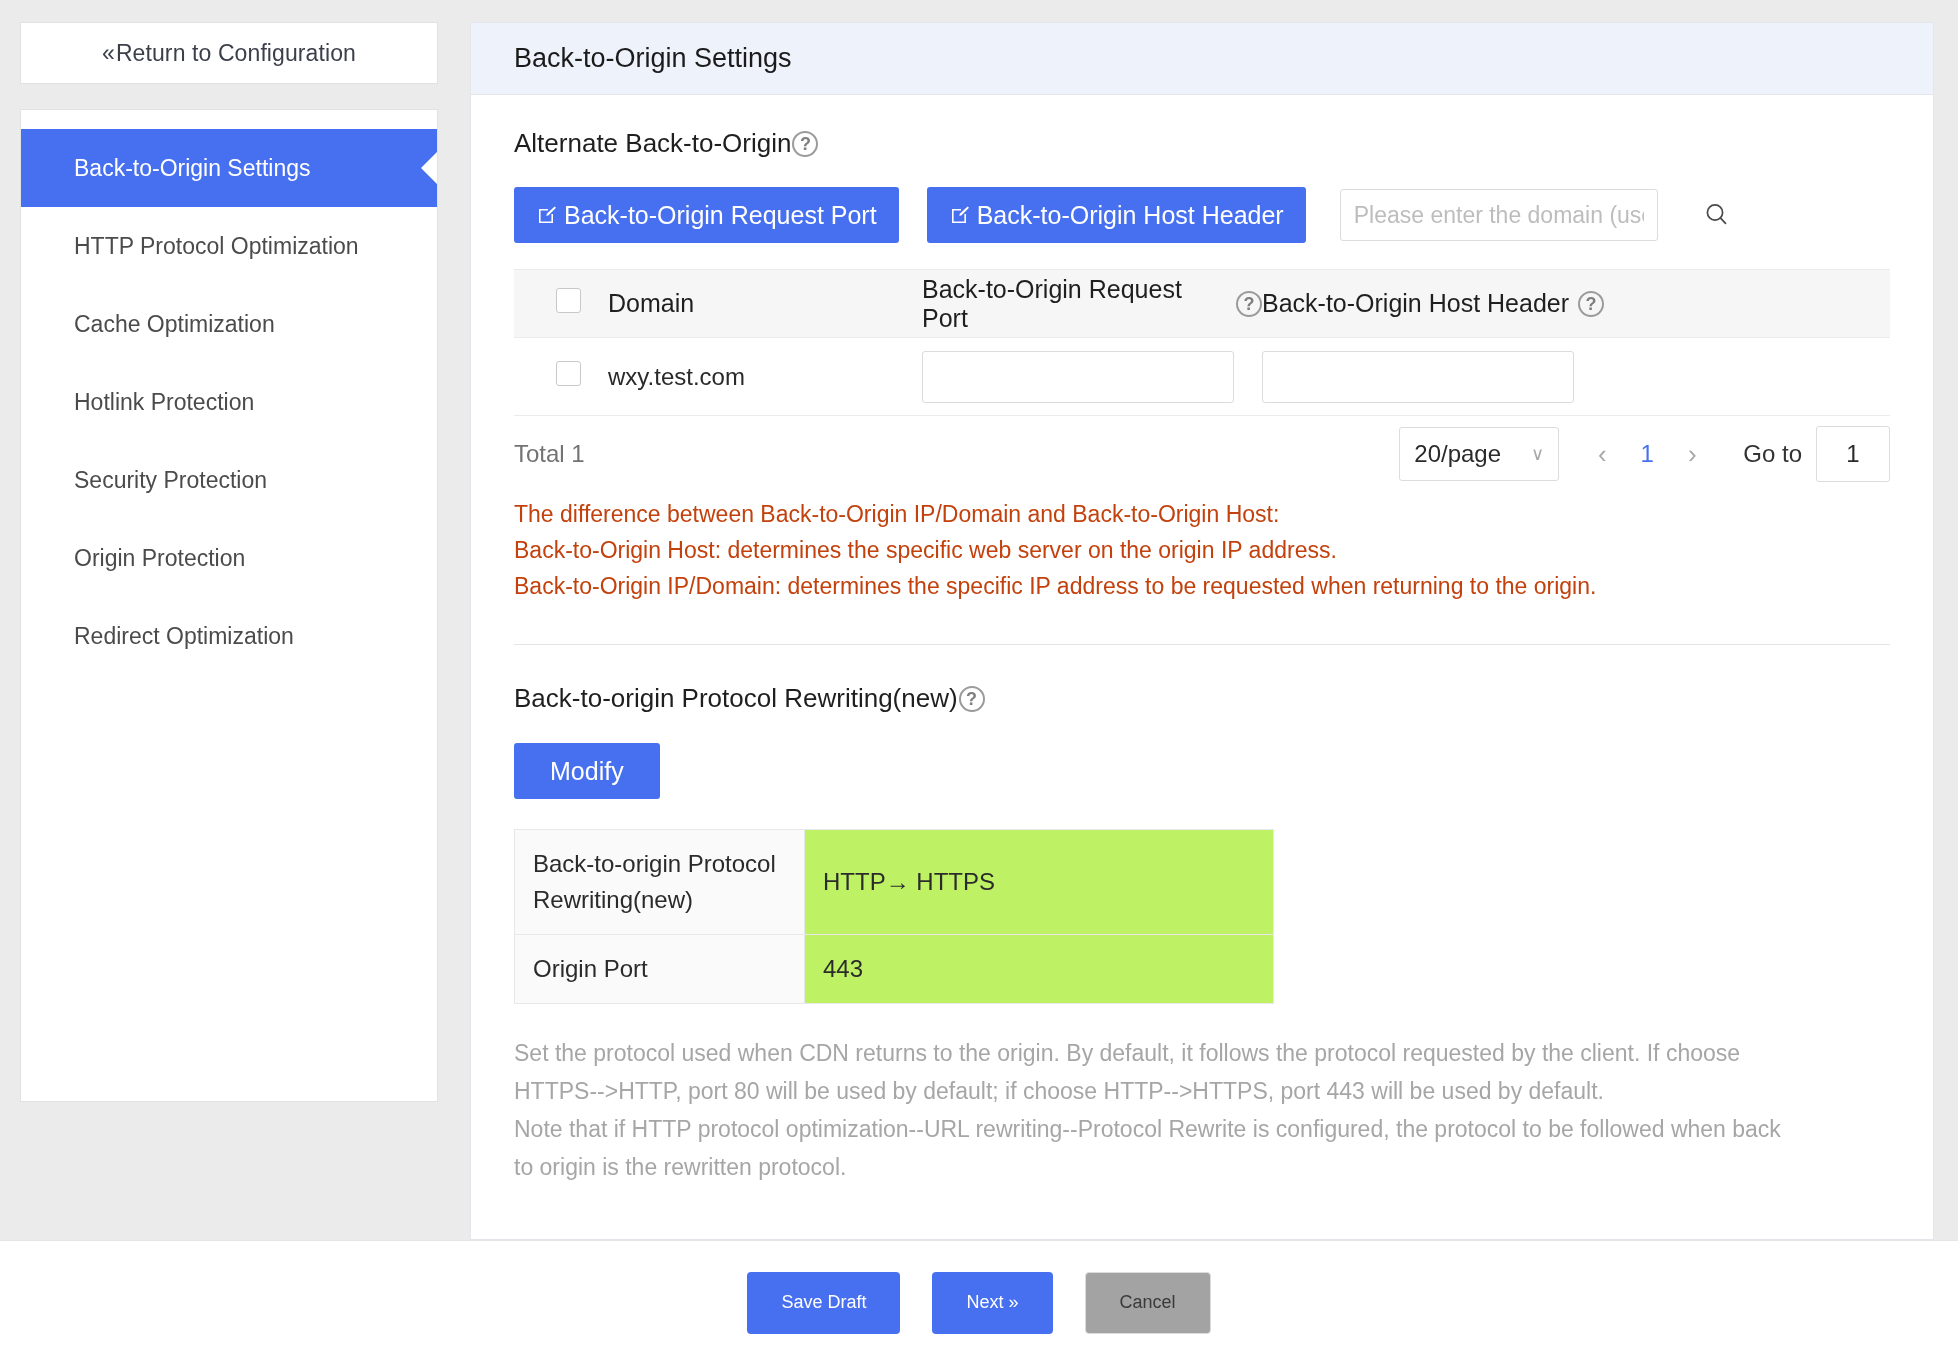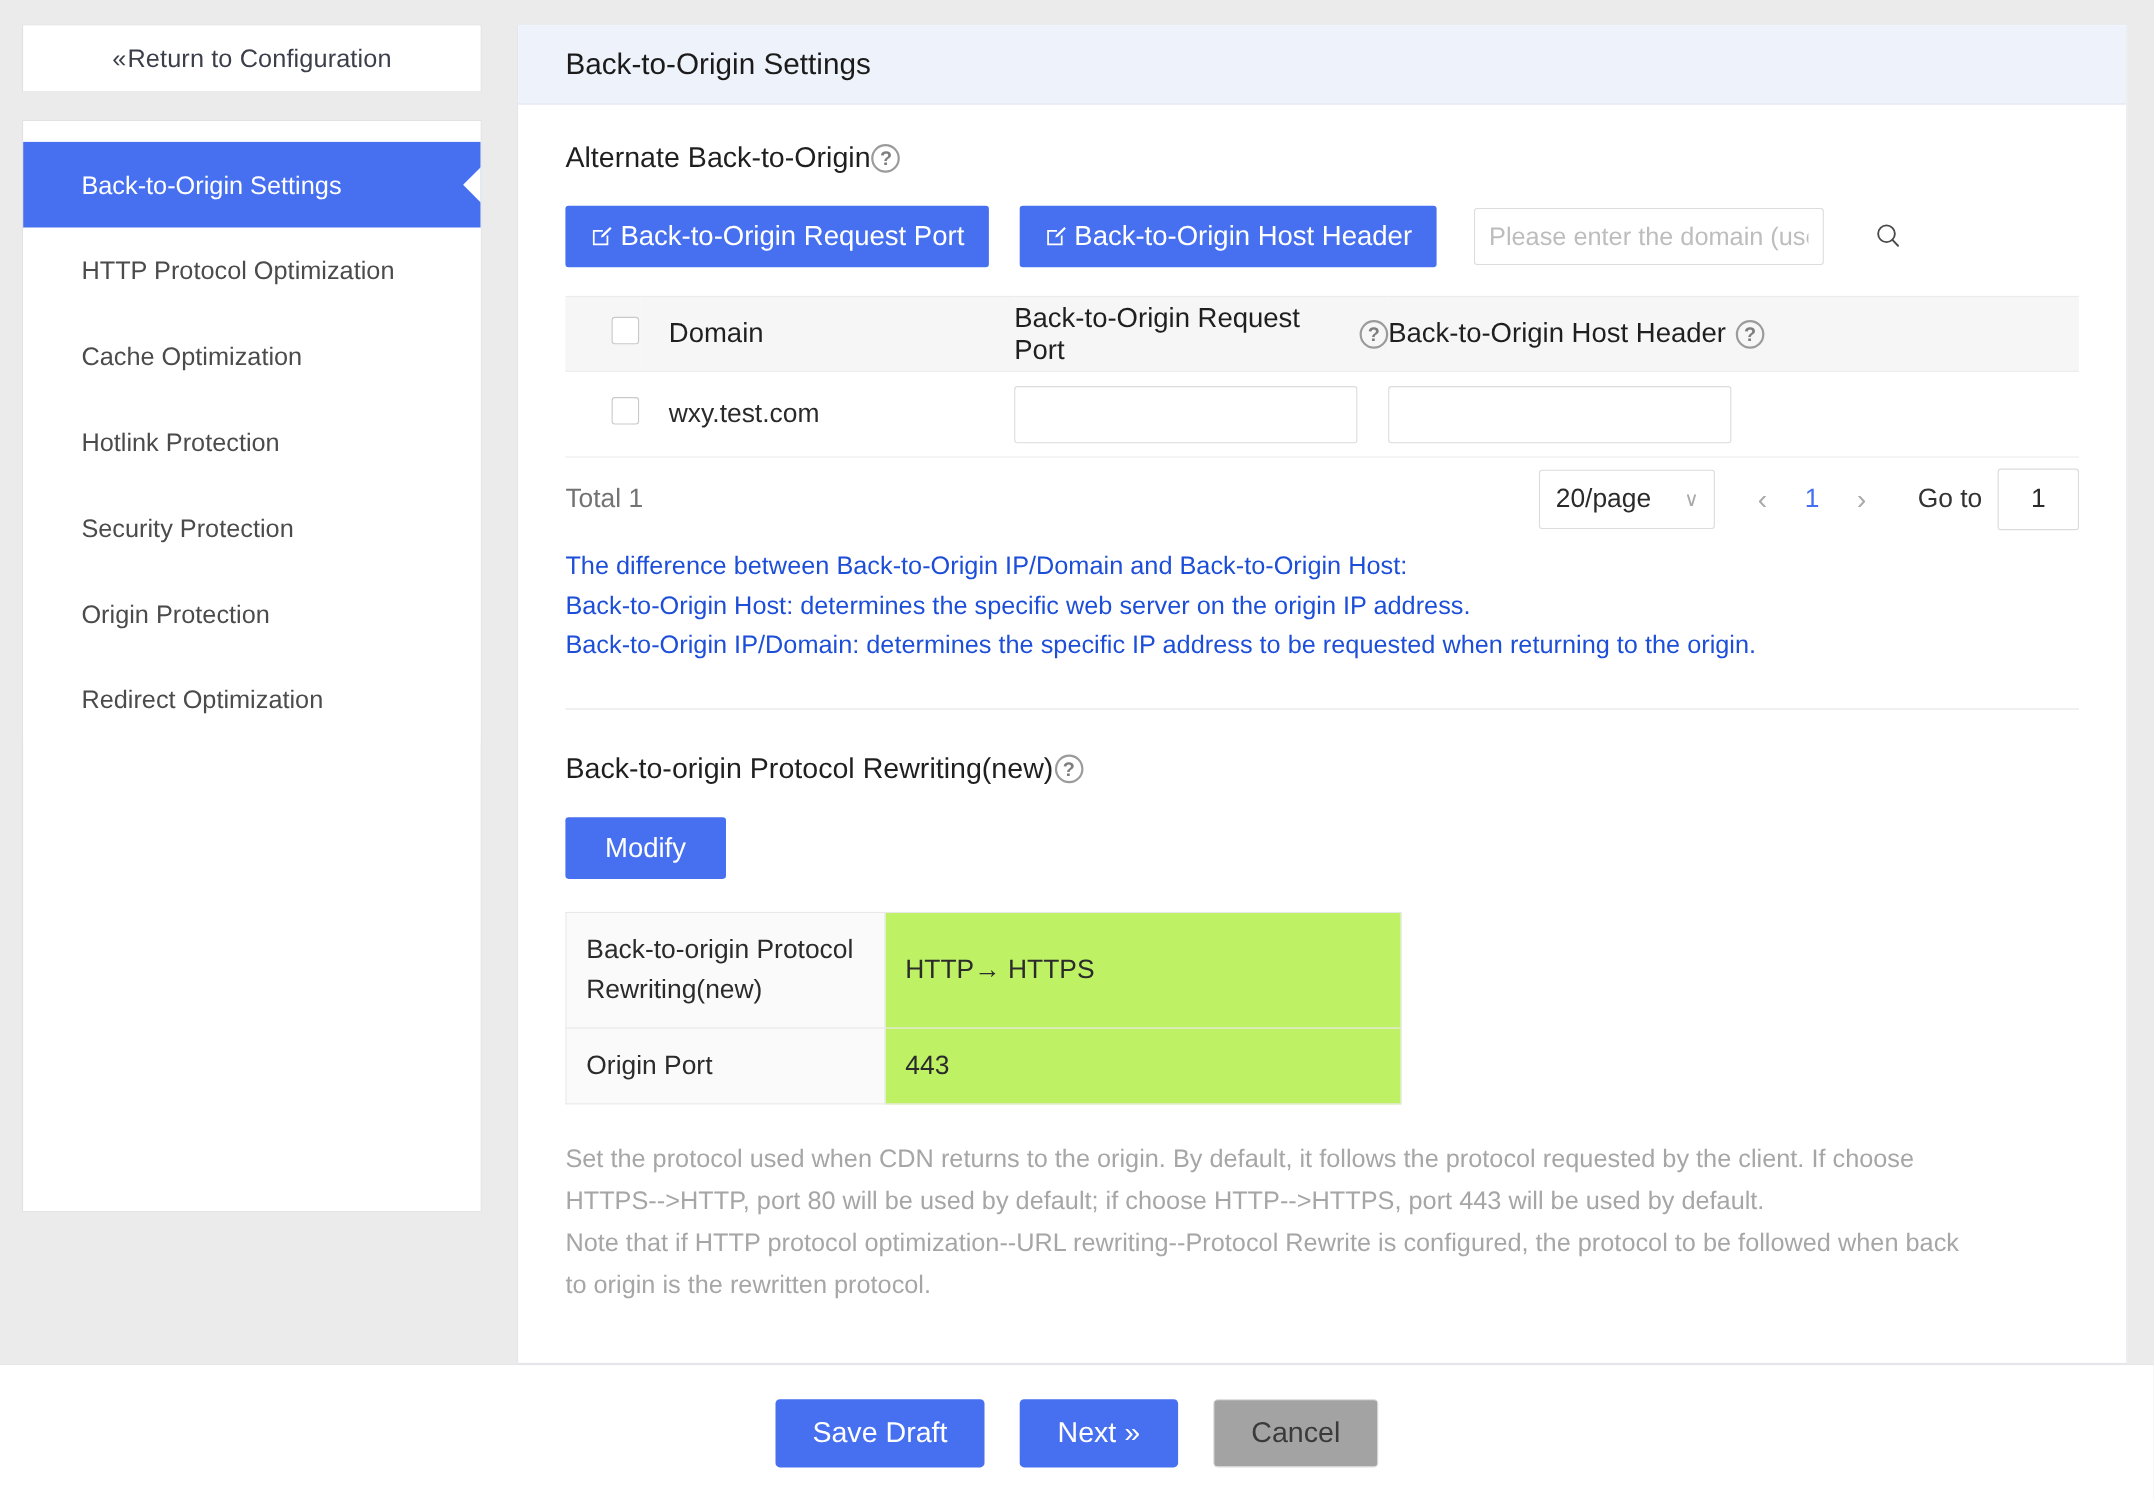--- a/index.html
+++ b/index.html
@@ -290,21 +290,21 @@
     font-size: 24px;
     font-family: "Liberation Sans", sans-serif;
     color: #2a2a2a;
     outline: none;
     background: #fff;
   }
 
   .note-block { margin-top: 4px; }
   .note-line {
     font-size: 23px;
-    color: #1d4ed8;
+    color: #c2410c;
     line-height: 36px;
   }
 
   .divider {
     height: 1px;
     background: #e4e4e8;
     margin-top: 40px;
   }
 
   .btn-modify {
@@ -358,21 +358,21 @@
     background: #ffffff;
     border-top: 1px solid #e6e6e6;
     display: flex;
     align-items: center;
     justify-content: center;
     gap: 32px;
   }
   .foot-btn {
     height: 62px;
     border-radius: 4px;
-    font-size: 26px;
+    font-size: 18px;
     font-family: "Liberation Sans", sans-serif;
     cursor: pointer;
     padding: 0 34px;
     border: none;
   }
   .foot-btn.primary { background: #4770f0; color: #fff; }
   .foot-btn.ghost {
     background: #a3a3a3;
     color: #3a3a3a;
     border: 1px solid #dcdcdc;

